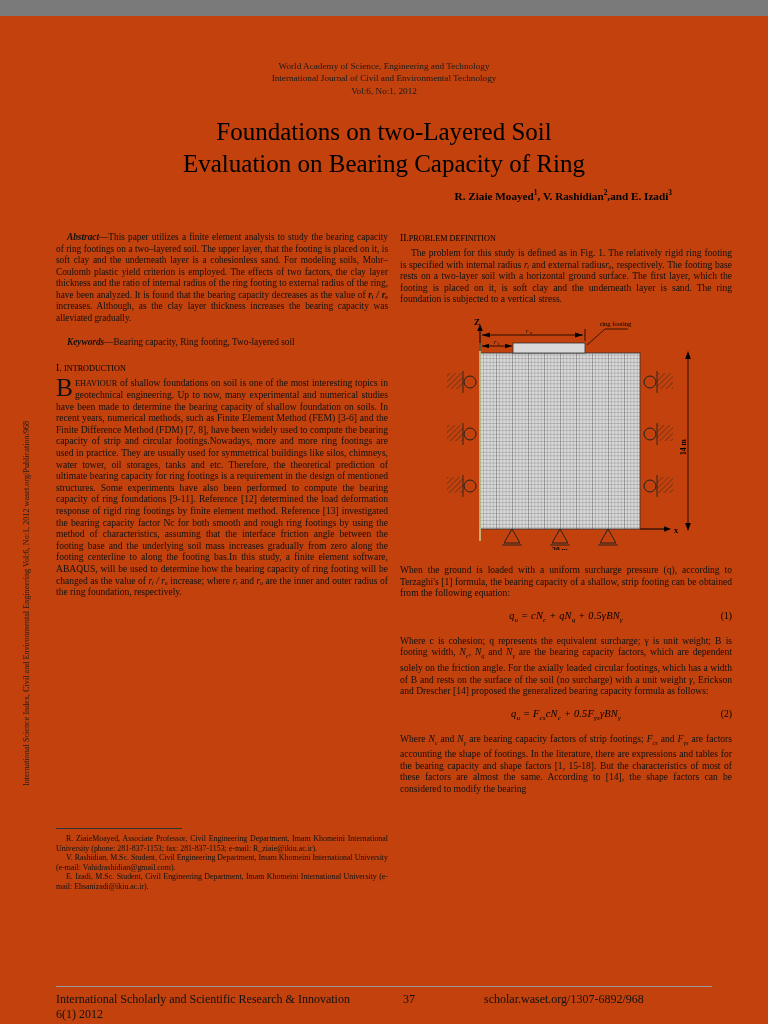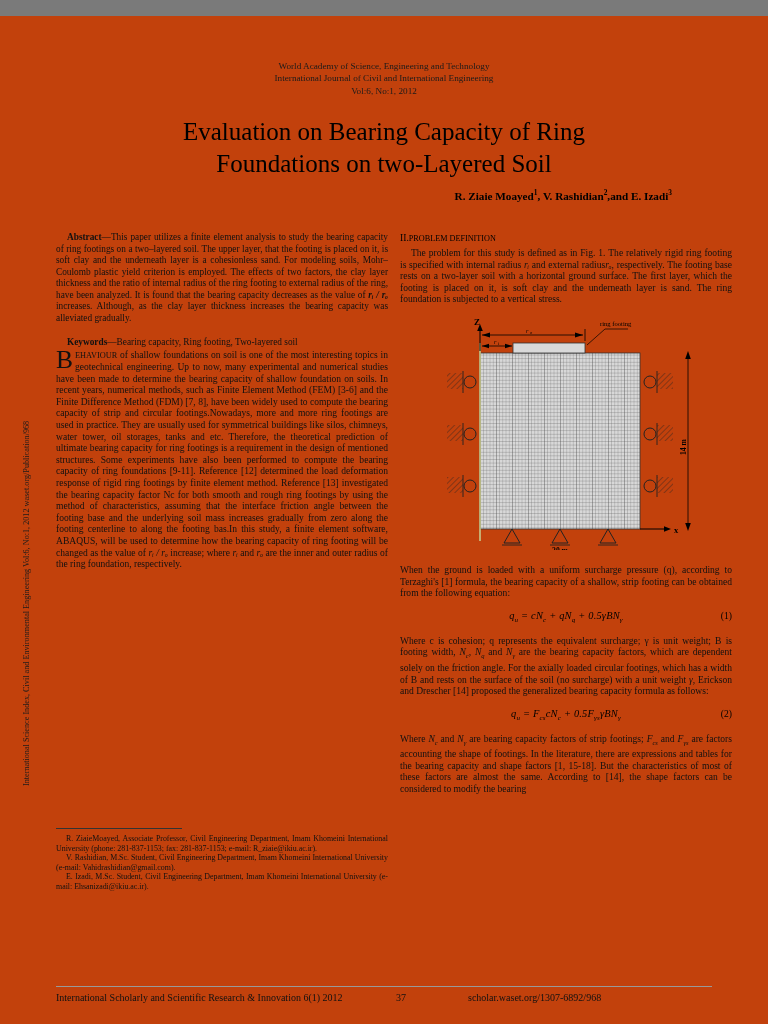--- a/index.html
+++ b/index.html
@@ -14,21 +14,21 @@
   .authors sup{font-size:7.4px;font-weight:bold;}
 
   .col{position:absolute;width:332px;top:216px;}
   .col-left{left:56px;}
   .col-right{left:400px;}
 
   p{margin:0;text-align:justify;font-size:9.55px;line-height:11.6px;color:#111;text-justify:inter-word;}
   .ind{text-indent:11px;}
 
   .abstract-p{font-size:9.3px;line-height:11.5px;}
-  .abstract-p b, .kw b{font-weight:bold;}
+  .abstract-p b, .kw b{font-style:italic;font-weight:bold;}
   .kw{margin-top:13px;font-size:9.3px;line-height:11.5px;text-align:justify;}
 
   .sec-head{text-align:left;font-size:9.6px;margin:13px 0 4px 0;color:#000;}
   .sec-head .sc{font-size:8.2px;}
 
   .dropcap{float:left;font-size:25.5px;line-height:20px;padding:1px 1px 0 0;margin-right:1px;font-weight:400;}
   .first-sc{font-size:8.3px;}
 
   .footnote-rule{position:absolute;left:56px;top:812px;width:126px;border-top:1px solid #333;}
   .footnotes{position:absolute;left:56px;width:332px;top:818px;font-size:7.9px;line-height:9.6px;text-align:justify;color:#111;}
@@ -38,55 +38,58 @@
   .eq .body{font-family:"Liberation Serif",serif;font-weight:normal;font-style:italic;letter-spacing:.2px;}
   .eq .num{position:absolute;right:0;font-style:normal;font-weight:normal;font-size:9.6px;}
   sub{font-size:0.68em;}
 
   .figwrap{margin:10px 0 0 0;}
   .figcap{font-size:9.2px;text-align:center;margin-top:4px;color:#111;}
 
   .sidebar{position:absolute;left:22px;top:330px;width:440px;transform-origin:0 0;transform:rotate(-90deg) translateX(-440px);font-size:8.2px;color:#1b1b1b;white-space:nowrap;}
 
   .footer-rule{position:absolute;left:56px;right:56px;top:970px;border-top:1px solid #999;}
-  .footer{position:absolute;left:56px;right:56px;top:976px;font-size:10px;color:#111;display:flex;align-items:center;}
+  .footer{position:absolute;left:56px;right:56px;top:976px;font-size:12px;color:#111;display:flex;gap:8px;}
   .footer .f-left{width:300px;}
   .footer .f-mid{width:90px;text-align:center;}
   .footer .f-right{flex:1;text-align:left;padding-left:22px;}
 </style>
 </head>
 <body>
 
 <div class="page">
 
   <div class="journal-header">
     <div>World Academy of Science, Engineering and Technology</div>
-    <div>International Journal of Civil and International Engineering</div>
+    <div>International Journal of Civil and Environmental Technology</div>
     <div>Vol:6, No:1, 2012</div>
   </div>
 
   <div class="paper-title">
+    <div>Foundations on two-Layered Soil</div>
     <div>Evaluation on Bearing Capacity of Ring</div>
-    <div>Foundations on two-Layered Soil</div>
   </div>
 
   <div class="authors">
     <span>R. Ziaie Moayed</span><sup>1</sup><span>, </span><span>V. Rashidian</span><sup>2</sup><span>,and </span><span>E. Izadi</span><sup>3</sup>
   </div>
 
   <div class="col col-left">
 
     <p class="abstract-p ind">
       <b>Abstract</b><span>—</span><span>This paper utilizes a finite element analysis to study the bearing capacity of ring footings on a two–layered soil. The upper layer, that the footing is placed on it, is soft clay and the underneath layer is a cohesionless sand. For modeling soils, Mohr–Coulomb plastic yield criterion is employed. The effects of two factors, the clay layer thickness and the ratio of internal radius of the ring footing to external radius of the ring, have been analyzed. It is found that the bearing capacity decreases as the value of </span><b style="font-style:italic">rᵢ / rₒ</b><span> increases. Although, as the clay layer thickness increases the bearing capacity was alleviated gradually.</span>
     </p>
 
     <p class="kw ind">
       <b>Keywords</b><span>—</span><span>Bearing capacity, Ring footing, Two-layered soil</span>
     </p>
 
+    <div class="sec-head">
+      <span>I.</span>&nbsp;<span class="sc" style="text-transform:uppercase">Introduction</span>
+    </div>
 
     <p>
       <span class="dropcap">B</span><span class="first-sc">EHAVIOUR</span><span> of shallow foundations on soil is one of the most interesting topics in geotechnical engineering. Up to now, many experimental and numerical studies have been made to determine the bearing capacity of shallow foundation on soils. In recent years, numerical methods, such as Finite Element Method (FEM) [3-6] and the Finite Difference Method (FDM) [7, 8], have been widely used to compute the bearing capacity of strip and circular footings.Nowadays, more and more ring footings are used in practice. They are usually used for symmetrical buildings like silos, chimneys, water tower, oil storages, tanks and etc. Therefore, the theoretical prediction of ultimate bearing capacity for ring footings is a requirement in the design of mentioned structures. Some experiments have also been performed to compute the bearing capacity of ring foundations [9-11]. Reference [12] determined the load deformation response of rigid ring footings by finite element method. Reference [13] investigated the bearing capacity factor Nc for both smooth and rough ring footings by using the method of characteristics, assuming that the interface friction angle between the footing base and the underlying soil mass increases gradually from zero along the footing centerline to along the footing bas.In this study, a finite element software, ABAQUS, will be used to determine how the bearing capacity of ring footing will be changed as the value of </span><i>rᵢ / rₒ</i><span> increase; where </span><i>rᵢ</i><span> and </span><i>rₒ</i><span> are the inner and outer radius of the ring foundation, respectively.</span>
     </p>
   </div>
 
   <div class="footnote-rule"></div>
   <div class="footnotes">
     <p>R. ZiaieMoayed, Associate Professor, Civil Engineering Department, Imam Khomeini International University (phone: 281-837-1153; fax: 281-837-1153; e-mail: R_ziaie@ikiu.ac.ir).</p>
     <p>V. Rashidian, M.Sc. Student, Civil Engineering Department, Imam Khomeini International University (e-mail: Vahidrashidian@gmail.com).</p>

